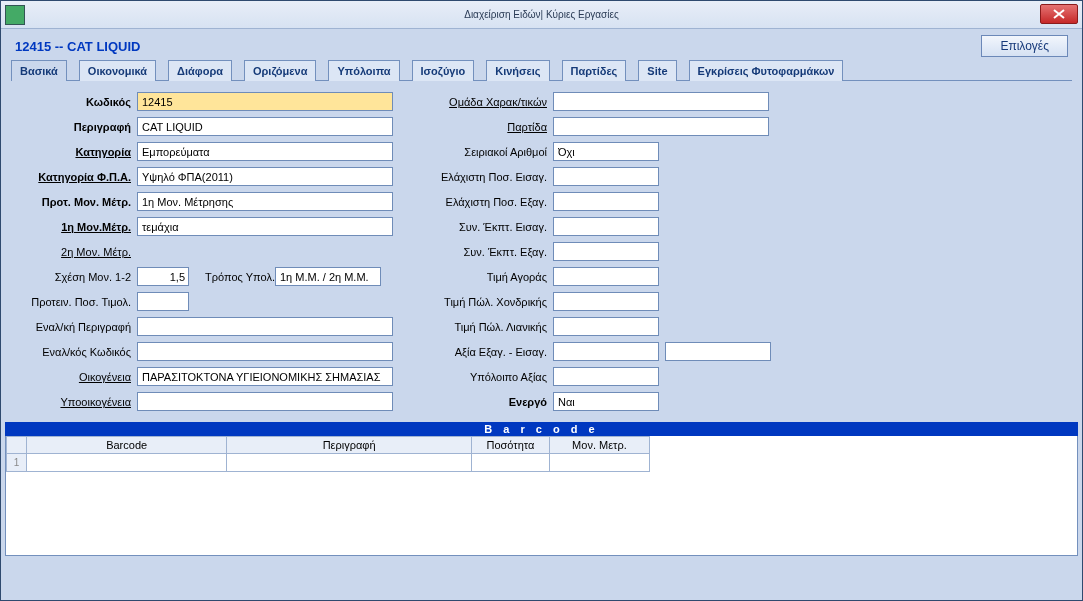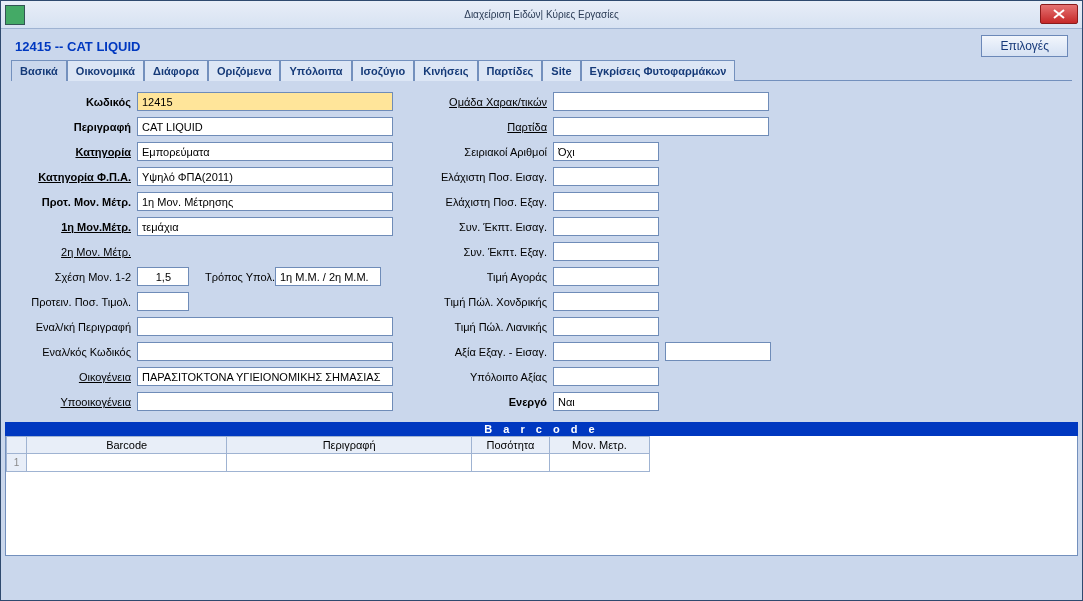--- a/index.html
+++ b/index.html
@@ -6,32 +6,32 @@
   body { margin: 0; background: #fff; }
   .window { width: 1083px; height: 601px; background: #cad7ec; border: 1px solid #2f4a6f; position: relative; }
   .titlebar { height: 28px; background: linear-gradient(#e8eef8,#d7e2f2); border-bottom: 1px solid #9fb3d2; display:flex; align-items:center; justify-content:center; position:relative; }
   .titlebar-icon { position:absolute; left:4px; top:4px; width:20px; height:20px; background:#4a6; border:1px solid #355; }
   .titlebar-title { font-size: 10px; color:#2a3b55; }
   .close-btn { position:absolute; right:4px; top:3px; width:38px; height:20px; background:linear-gradient(#e57373,#c62828); border:1px solid #8a1b1b; border-radius:2px; display:flex; align-items:center; justify-content:center; color:#fff; font-weight:bold; }
   .header-row { display:flex; align-items:center; justify-content:space-between; padding:6px 14px 2px 14px; }
   .item-title { color:#0038c0; font-weight:bold; font-size: 13px; }
   .options-btn { background:linear-gradient(#f2f6fc,#d5e1f3); border:1px solid #6b88b8; padding:3px 18px; color:#173a7a; font-size:12px; }
   .tabstrip { display:flex; margin:0 10px; border-bottom:1px solid #7390bd; }
-  .tab { padding:4px 8px; border:1px solid #7390bd; border-bottom:none; margin-right:0px; background:#dce6f5; color:#153a78; font-weight:bold; position:relative; top:1px; white-space:nowrap; }
+  .tab { padding:4px 8px; border:1px solid #7390bd; border-bottom:none; margin-right:12px; background:#dce6f5; color:#153a78; font-weight:bold; position:relative; top:1px; white-space:nowrap; }
   .tab.active { background:#cad7ec; }
   .form-area { padding:8px 10px 4px 10px; }
   .cols { display:flex; gap:30px; }
   .col { flex:0 0 auto; }
   .row { display:flex; align-items:center; height:25px; }
   .lbl { width:126px; text-align:right; padding-right:6px; color:#000; white-space:nowrap;}
   .lbl.u { text-decoration:underline; }
   .lbl.b { font-weight:bold; }
   .fld { height:19px; border:1px solid #6f8cb8; background:#fff; padding:1px 4px; width:256px; }
   .fld.hl { background:#ffe59a; }
-  .fld.sm { width:52px; text-align:right; padding-right:17px;}
+  .fld.sm { width:52px; text-align:right; padding-right:3px;}
   .fld.r2 { width:106px;}
   .gap-lbl { width:86px; text-align:right; padding-right:0;}
   .col2 .fld { width:106px; }
   .col2 .lbl { width:130px; }
   .extra-fld { width:106px; margin-left:6px; }
   .barcode-hdr { background:#0038c0; color:#fff; text-align:center; letter-spacing:4px; font-weight:bold; padding:1px 8px; margin:4px 4px 0 4px; }
   .grid-wrap { margin:0 4px; background:#fff; border:1px solid #7390bd; border-top:none; height:120px; }
   table.grid { border-collapse:collapse; width:644px; }
   table.grid th { background:#e8eef8; border:1px solid #9fb3d2; font-weight:normal; padding:2px 4px; color:#000;}
   table.grid td { border:1px solid #9fb3d2; height:18px; background:#fff;}

